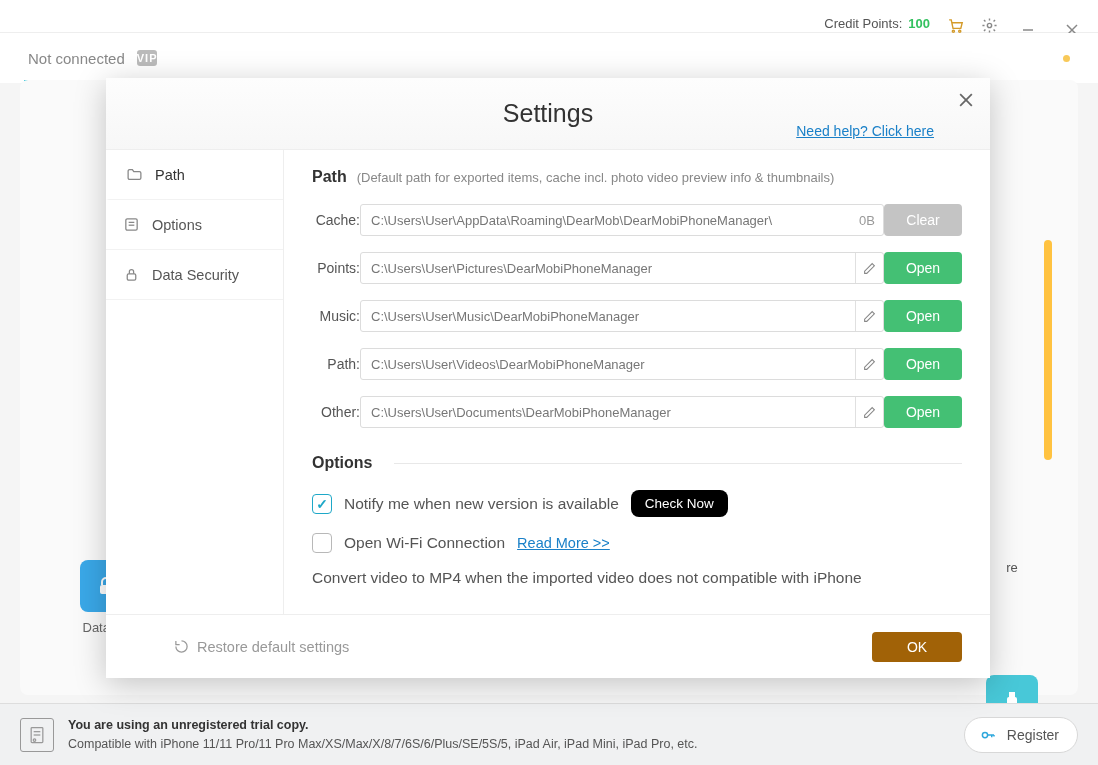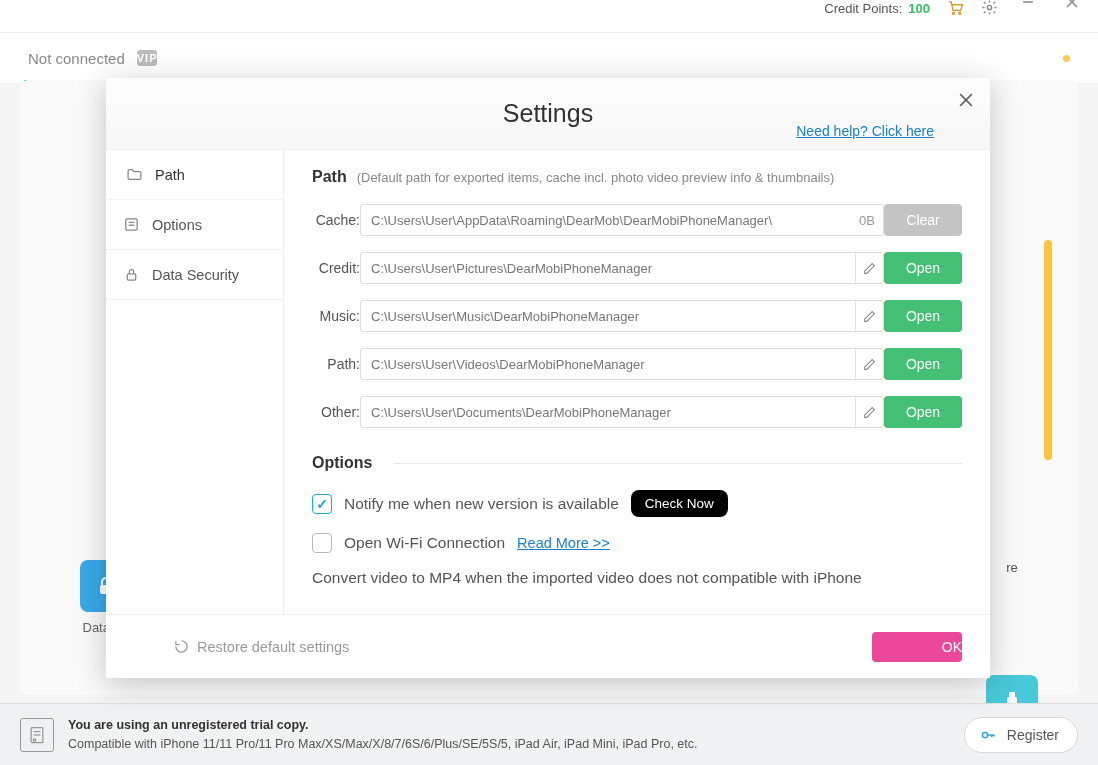--- a/index.html
+++ b/index.html
@@ -1,19 +1,19 @@
 <!DOCTYPE html>
 <html><head>
 <meta charset="utf-8">
 <style>
 * { margin: 0; padding: 0; box-sizing: border-box; font-family: "Segoe UI", Arial, sans-serif; }
 body { width: 1098px; height: 765px; background: #f5f5f5; position: relative; overflow: hidden; }
 
 
-.win-bar { height: 30px; background: #fff; display: flex; align-items: flex-end; justify-content: flex-end; padding: 16px 12px; gap: 16px; border-bottom: 1px solid #eee; }
+.win-bar { height: 30px; background: #fff; display: flex; align-items: flex-start; justify-content: flex-end; padding: 16px 12px; gap: 16px; border-bottom: 1px solid #eee; }
 .credit-wrap { display: flex; align-items: center; gap: 6px; font-size: 13px; color: #555; }
 .credit-val { color: #33c15f; font-weight: 600; }
 .win-ico { width: 18px; height: 18px; display: flex; align-items: center; justify-content: center; color: #888; cursor: pointer; }
 .win-btn { width: 28px; height: 28px; display: flex; align-items: center; justify-content: center; color: #888; cursor: pointer; }
 
 
 .status-row { height: 50px; background: #fff; display: flex; align-items: center; padding: 0 28px; gap: 12px; position: relative; }
 .status-text { color: #888; font-size: 15px; }
 .vip-badge { background: #bbb; color: #fff; font-size: 11px; font-weight: 700; padding: 2px 0; border-radius: 3px; letter-spacing: 1px; }
 .status-underline { position: absolute; bottom: 0; left: 24px; width: 86px; height: 3px; background: #26c0d6; }
@@ -69,21 +69,21 @@
 .opt-row { display: flex; align-items: center; gap: 12px; margin-bottom: 16px; font-size: 15.5px; color: #555; }
 .chk { width: 20px; height: 20px; border: 1.5px solid #b8b8b8; border-radius: 4px; display: flex; align-items: center; justify-content: center; cursor: pointer; flex-shrink: 0; }
 .chk.checked { border-color: #1ea8c8; background: #fff; color: #1ea8c8; }
 .chk.checked::after { content: "✓"; font-size: 14px; font-weight: 700; }
 .check-now { background: #000000; color: #fff; border: none; border-radius: 8px; padding: 6px 14px; font-size: 13.5px; cursor: pointer; }
 .readmore { color: #1a80c8; text-decoration: underline; font-size: 14.5px; cursor: pointer; }
 .convert-text { font-size: 15.5px; color: #555; }
 
 .modal-foot { height: 64px; border-top: 1px solid #eee; display: flex; align-items: center; padding: 0 28px; background: #fff; }
 .restore { display: flex; align-items: center; gap: 8px; color: #999; font-size: 14.5px; cursor: pointer; margin-left: 40px; }
-.ok-btn { margin-left: auto; width: 90px; height: 30px; background: #ec4899; color: #fff; border: none; border-radius: 4px; font-size: 14px; cursor: pointer; text-align: right; }
+.ok-btn { margin-left: auto; width: 90px; height: 30px; background: #a16207; color: #fff; border: none; border-radius: 4px; font-size: 14px; cursor: pointer; }
 
 svg { display: block; }
 </style>
 </head>
 <body>
 
 <div class="win-bar">
   <div class="credit-wrap">
     <span>Credit Points:</span>
     <span class="credit-val">100</span>
@@ -223,21 +223,21 @@
       <div class="path-row">
         <span class="path-label">Cache:</span>
         <div class="path-input-wrap">
           <input class="path-input" readonly="" value="C:\Users\User\AppData\Roaming\DearMob\DearMobiPhoneManager\" style="">
           <span class="path-size">0B</span>
         </div>
         <button class="row-btn clear">Clear</button>
       </div>
 
       <div class="path-row">
-        <span class="path-label">Credit:</span>
+        <span class="path-label">Points:</span>
         <div class="path-input-wrap">
           <input class="path-input" readonly="" value="C:\Users\User\Pictures\DearMobiPhoneManager" style="">
           <span class="path-edit">
             <svg width="13" height="13" viewBox="0 0 24 24" fill="none" stroke="#888" stroke-width="2">
                 <path d="M17 3l4 4L7 21H3v-4L17 3z"></path>
               </svg>
           </span>
         </div>
         <button class="row-btn open">Open</button>
       </div>

